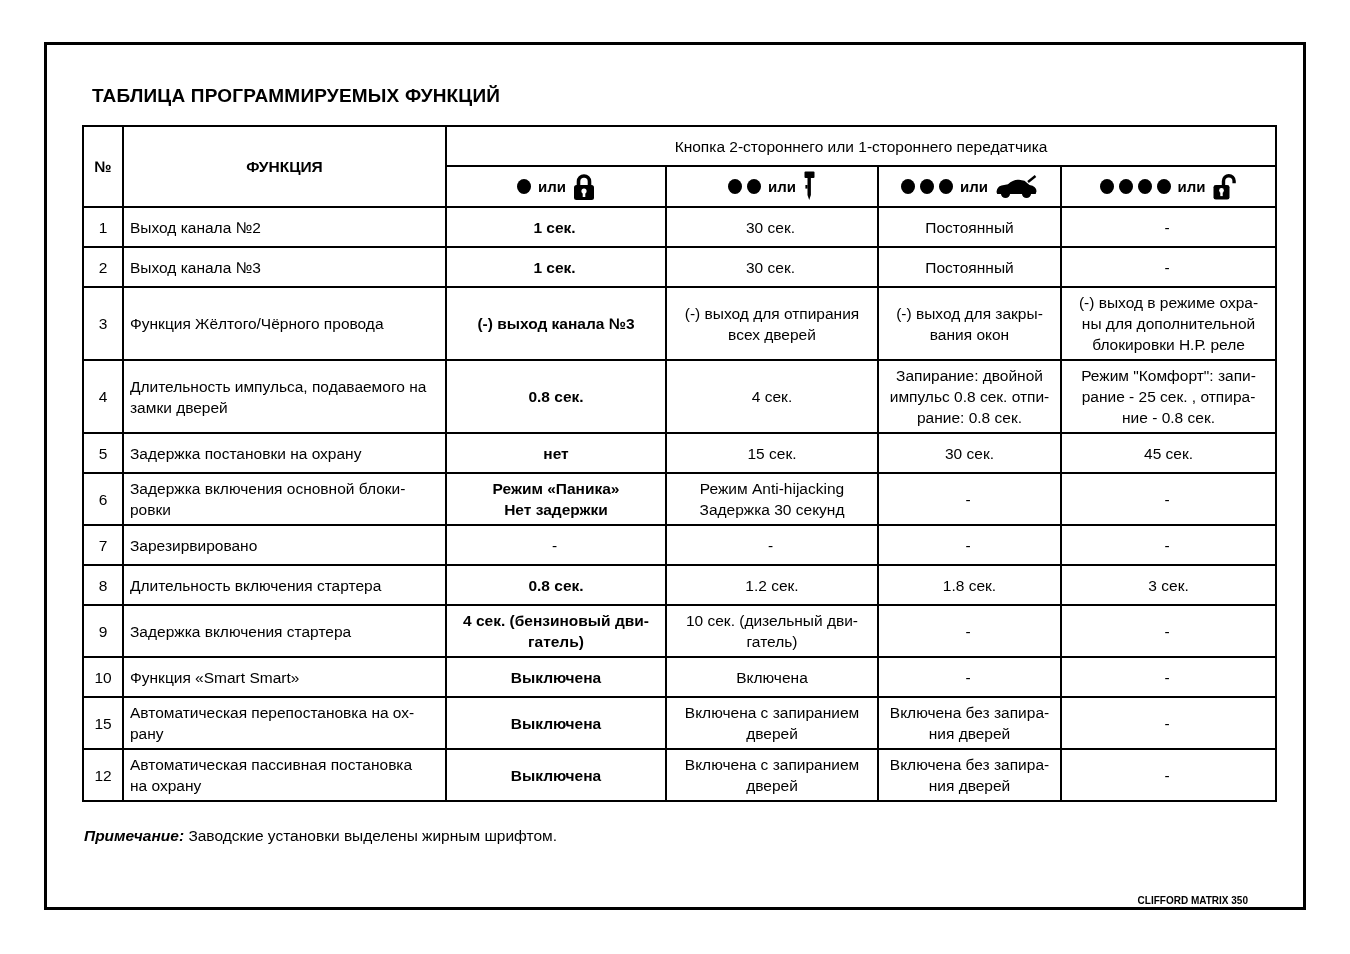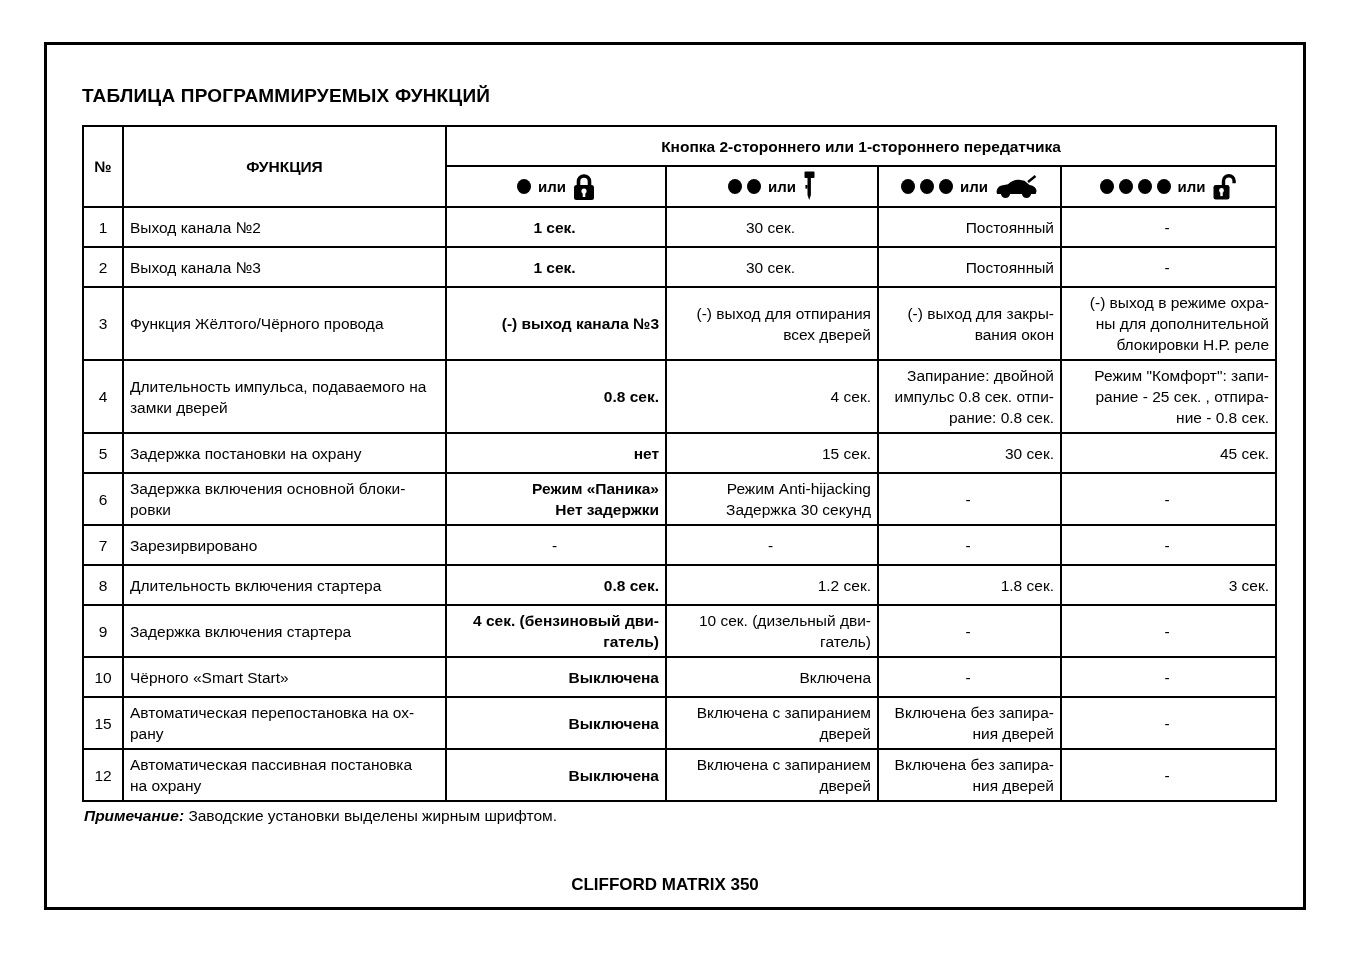--- a/index.html
+++ b/index.html
@@ -7,49 +7,49 @@
     width:1350px;height:954px;background:#fff;position:relative;
     font-family:"Liberation Sans",sans-serif;color:#000;
     -webkit-font-smoothing:antialiased;
   }
   .page-border{
     position:absolute;left:44px;top:42px;width:1262px;height:868px;
     border:3px solid #000;box-sizing:border-box;
     padding:30px 0 0 35px;background:#fff;
   }
   .title{
-    font-size:19px;font-weight:bold;margin:10px 0 18px 0;letter-spacing:.2px;
+    font-size:19px;font-weight:bold;margin:10px 0 18px 10px;letter-spacing:.2px;
   }
   table.prog{
     border-collapse:collapse;table-layout:fixed;width:1193px;
   }
   table.prog th, table.prog td{
     border:2px solid #000;vertical-align:middle;
     font-size:15.5px;line-height:21px;white-space:pre-line;
     padding:4px 6px;box-sizing:border-box;
   }
-  th.group-hdr{height:40px;font-size:17px;font-weight:bold;text-align:center;padding:2px;}
+  th.group-hdr{height:40px;font-size:17px;font-weight:normal;text-align:center;padding:2px;}
   th.num-hdr,th.func-hdr{font-size:16px;font-weight:bold;text-align:center;}
   th.btn-hdr{height:40px;padding:0 2px;text-align:right;}
   .hdr-flex{display:flex;justify-content:center;align-items:center;gap:5px;}
   .dot{width:14px;height:15px;border-radius:50%;background:#000;display:inline-block;flex:0 0 auto;}
   .or{font-size:15px;font-weight:bold;margin:0 2px;}
   .icon{display:inline-flex;align-items:center;}
   td{height:40px;}
   td.num{text-align:center;padding:4px 2px;}
   td.func{text-align:left;padding-left:9px;}
-  td.val{text-align:right;padding-left:9px;}
+  td.val{text-align:center;padding-left:9px;}
   td.val.c{text-align:center;padding-left:3px;}
   .b{font-weight:bold;}
-  .note{font-size:15.5px;margin:5px 0 0 2px;}
+  .note{font-size:15.5px;margin:25px 0 0 2px;}
   .note-label{font-weight:bold;font-style:italic;}
   .footer{
     display:flex;align-items:baseline;width:1166px;margin-top:50px;
   }
-  .footer .f-left{flex:1 1 0;font-size:17px;font-weight:bold;text-align:center;}
+  .footer .f-left{flex:1 1 0;font-size:10px;font-weight:bold;text-align:right;}
   .footer .f-page{flex:1 1 0;font-size:14px;text-align:center;}
   .footer .f-right{flex:1 1 0;font-size:13.5px;font-weight:bold;text-align:right;}
 </style>
 </head>
 <body>
 
 <div class="page-border">
 
   <div class="title">ТАБЛИЦА ПРОГРАММИРУЕМЫХ ФУНКЦИЙ</div>
 
@@ -176,21 +176,21 @@
           <td class="func">Задержка включения стартера</td>
           <td class="val b">4 сек. (бензиновый дви-
 гатель)</td>
           <td class="val">10 сек. (дизельный дви-
 гатель)</td>
           <td class="val c">-</td>
           <td class="val c">-</td>
         </tr>
         <tr>
           <td class="num">10</td>
-          <td class="func">Чёрного «Smart Start»</td>
+          <td class="func">Функция «Smart Smart»</td>
           <td class="val b">Выключена</td>
           <td class="val">Включена</td>
           <td class="val c">-</td>
           <td class="val c">-</td>
         </tr>
         <tr>
           <td class="num">15</td>
           <td class="func">Автоматическая перепостановка на ох-
 рану</td>
           <td class="val b">Выключена</td>

